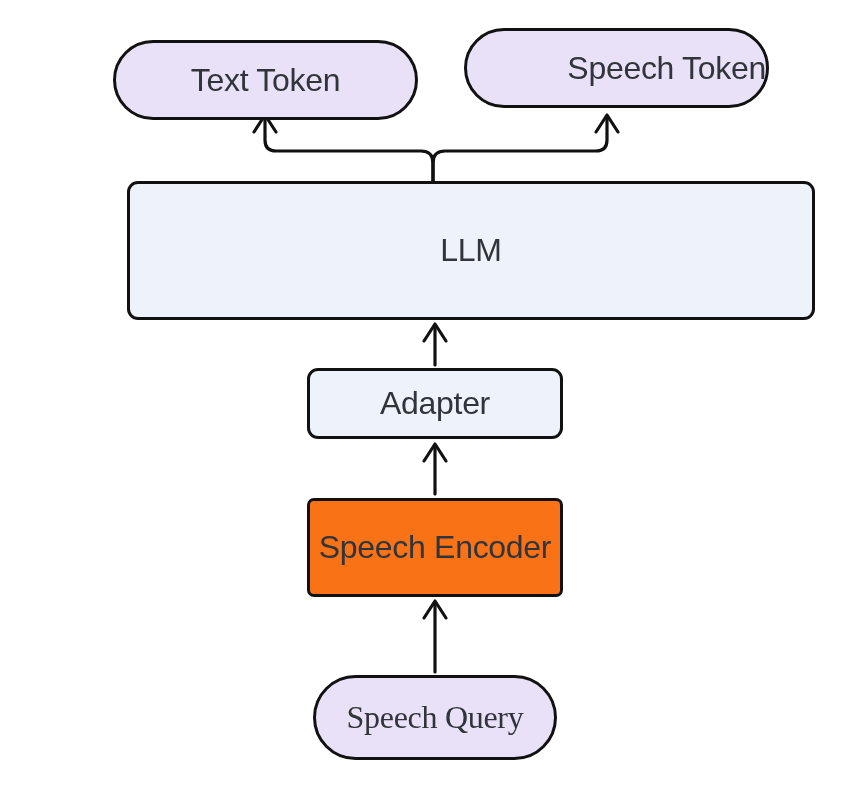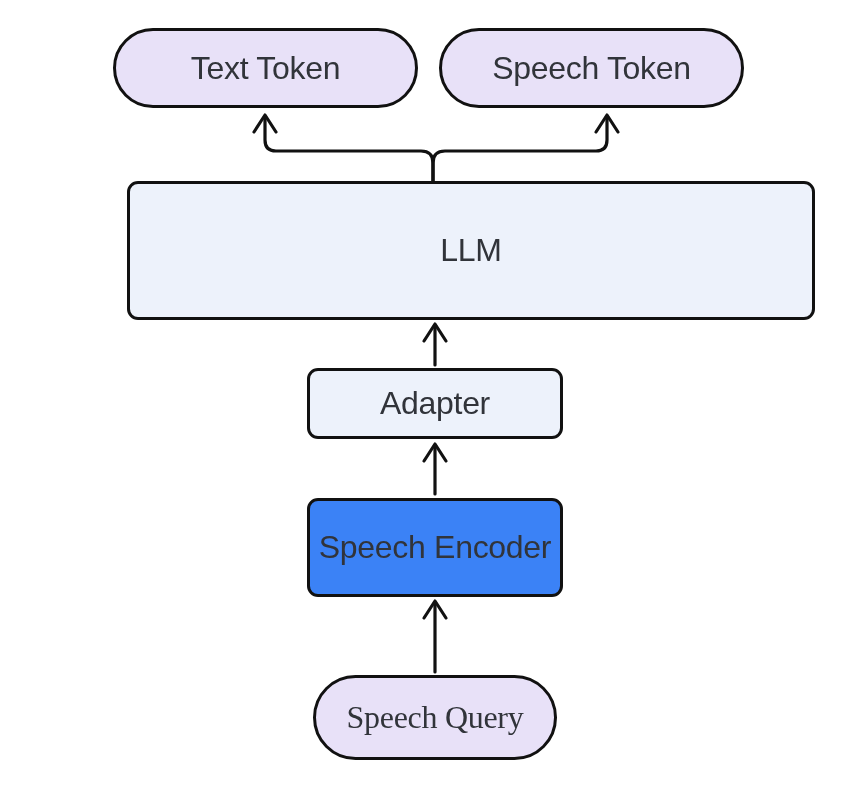--- a/index.html
+++ b/index.html
@@ -41,21 +41,21 @@
   .node .label {
     font-size: 32px;
     letter-spacing: -0.3px;
     color: #31343a;
     white-space: nowrap;
   }
   .pill { border-radius: 999px; }
   .module { border-radius: 11px; }
 
   .node-text-token    { left: 113px; top: 28px;  width: 305px; height: 80px; }
-  .node-speech-token  { left: 439px; top: 28px;  width: 305px; height: 80px; }
+  .node-speech-token  { left: 464px; top: 28px;  width: 305px; height: 80px; justify-content: flex-end; }
   .node-llm           { left: 127px; top: 181px; width: 688px; height: 139px; }
   .node-adapter       { left: 307px; top: 368px; width: 256px; height: 71px; }
   .node-speech-encoder{ left: 307px; top: 498px; width: 256px; height: 99px; }
   .node-speech-query  { left: 313px; top: 675px; width: 244px; height: 85px; }
 </style>
 </head>
 <body>
 
 <div class="canvas">
 
@@ -72,37 +72,37 @@
       <path d="M424 341 L435 324 L446 341"></path>
 
       <path d="M433 182 L433 163 Q433 151 421 151 L276 151 Q265 151 265 140 L265 117"></path>
       <path d="M254 132 L265 115 L276 132"></path>
 
       <path d="M433 182 L433 163 Q433 151 445 151 L596 151 Q607 151 607 140 L607 117"></path>
       <path d="M596 132 L607 115 L618 132"></path>
     </g>
   </svg>
 
-  <div class="node pill node-text-token" style="background-color: rgb(232, 225, 248);">
+  <div class="node pill node-text-token" style="background-color: rgb(232, 225, 248); margin-top: 12px;">
     <span class="label">Text Token</span>
   </div>
 
   <div class="node pill node-speech-token" style="background-color: rgb(232, 225, 248);">
     <span class="label">Speech Token</span>
   </div>
 
   <div class="node module node-llm" style="background-color: rgb(237, 242, 251);">
     <span class="label">LLM</span>
   </div>
 
   <div class="node module node-adapter" style="background-color: rgb(237, 242, 251);">
     <span class="label">Adapter</span>
   </div>
 
-  <div class="node module node-speech-encoder" style="background-color: #3b82f6;">
+  <div class="node module node-speech-encoder" style="background-color: #f97316; border-radius: 7px;">
     <span class="label">Speech Encoder</span>
   </div>
 
   <div class="node pill node-speech-query" style="background-color: rgb(232, 225, 248); font-family: Liberation Serif, serif;">
     <span class="label">Speech Query</span>
   </div>
 
 </div>
 
 </body></html>

